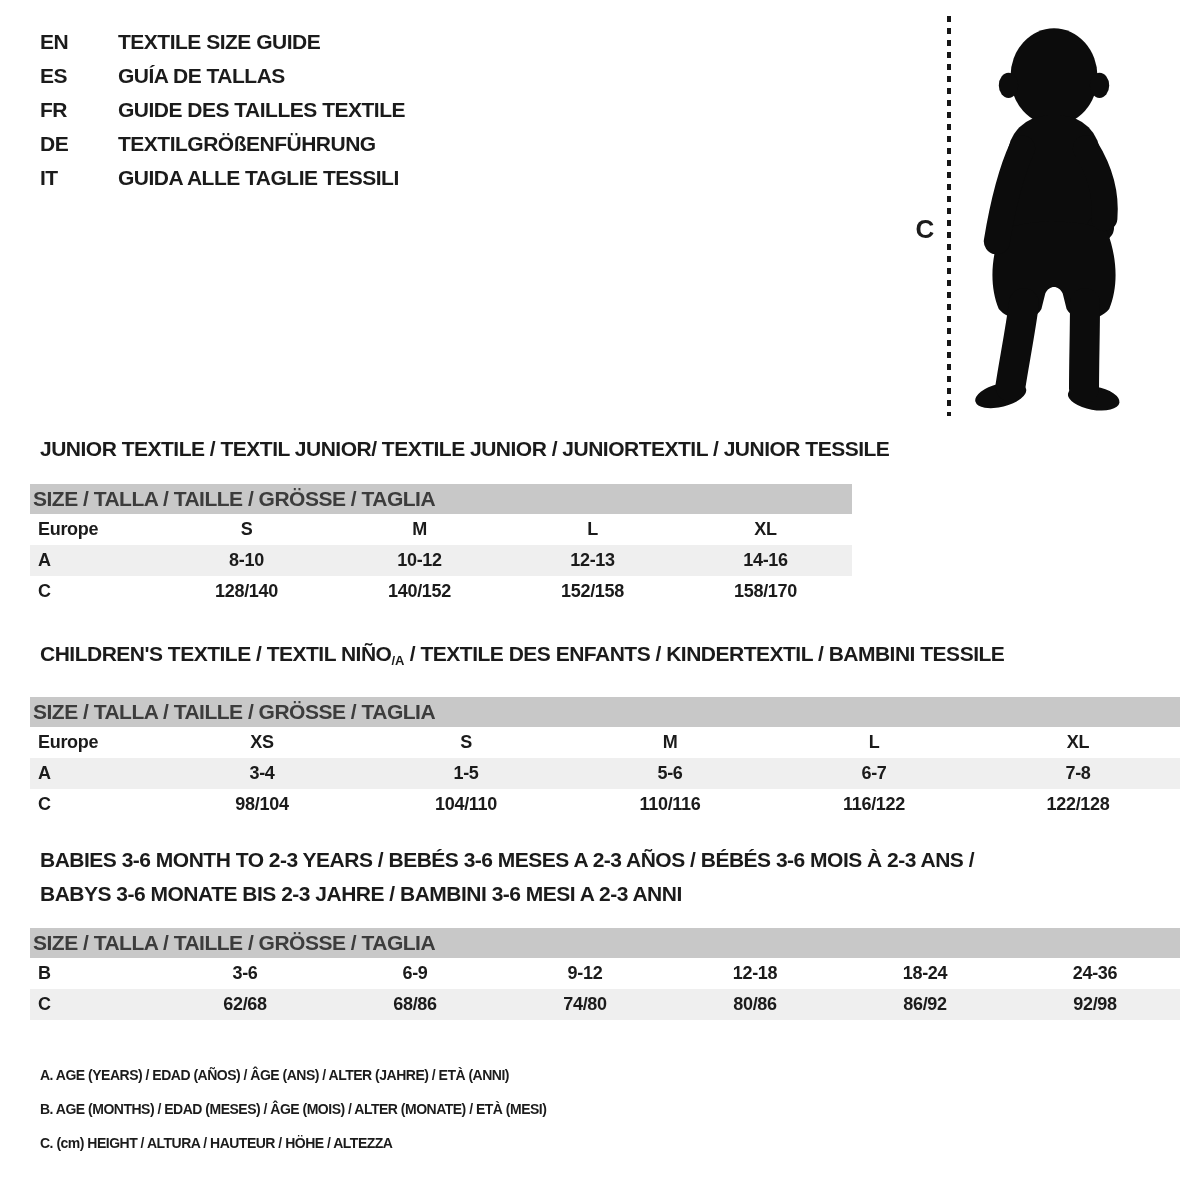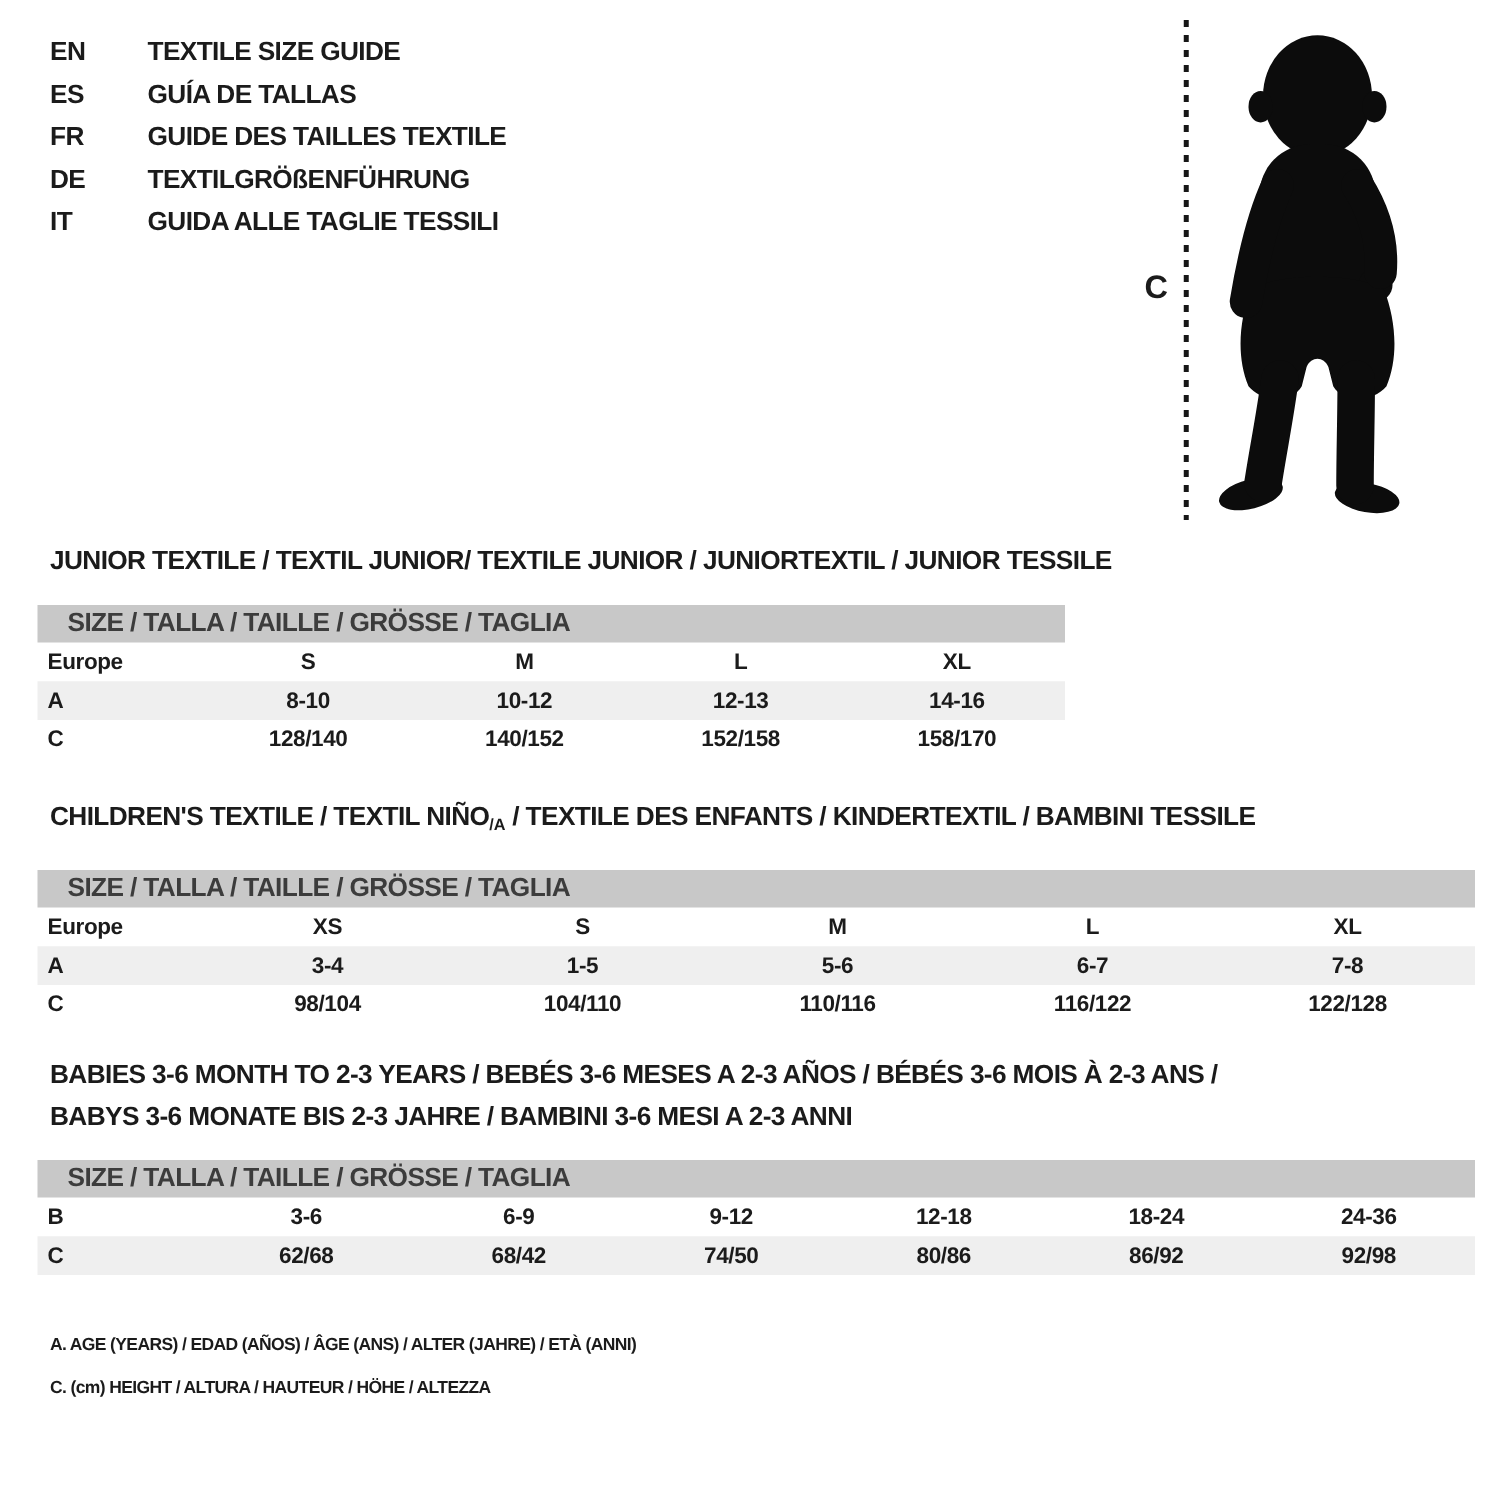--- a/index.html
+++ b/index.html
@@ -25,21 +25,21 @@
   .sec-title { margin-left:10px; font-size:21px; line-height:26px;
                letter-spacing:-0.5px; white-space:nowrap; }
   #junior   { top:436px; width:822px; }
   #junior .sec-title   { margin-bottom:22px; }
   #children { top:641px; width:1150px; }
   #children .sec-title { margin-bottom:23px; }
   #babies   { top:843px; width:1150px; }
   #babies .sec-title   { line-height:34px; margin-bottom:17px; }
 
   .bar { height:30px; line-height:30px; background:#c8c8c8; color:#3c3c3c;
-         font-size:21px; letter-spacing:-0.5px; padding-left:24px; box-sizing:border-box;
+         font-size:21px; letter-spacing:-0.5px; padding-left:3px; box-sizing:border-box;
          white-space:nowrap; overflow:hidden; }
   .trow { display:grid; height:31px; line-height:31px; font-size:18px; letter-spacing:-0.3px; }
   .cols4 { grid-template-columns:130px repeat(4,1fr); }
   .cols5 { grid-template-columns:130px repeat(5,1fr); }
   .cols6 { grid-template-columns:130px repeat(6,1fr); }
   .shaded { background:#efefef; }
   .lbl { padding-left:8px; text-align:left; }
   .val { text-align:center; }
   .sub { font-size:13px; vertical-align:-4px; letter-spacing:0; }
 
@@ -165,26 +165,27 @@
       <div class="val">3-6</div>
       <div class="val">6-9</div>
       <div class="val">9-12</div>
       <div class="val">12-18</div>
       <div class="val">18-24</div>
       <div class="val">24-36</div>
     </div>
     <div class="trow cols6 shaded">
       <div class="lbl">C</div>
       <div class="val">62/68</div>
-      <div class="val">68/42</div>
-      <div class="val">74/50</div>
+      <div class="val">68/86</div>
+      <div class="val">74/80</div>
       <div class="val">80/86</div>
       <div class="val">86/92</div>
       <div class="val">92/98</div>
     </div>
   </div>
 
   <div class="legend">
     <div>A. AGE (YEARS) / EDAD (AÑOS) / ÂGE (ANS) / ALTER (JAHRE) / ETÀ (ANNI)</div>
+    <div>B. AGE (MONTHS) / EDAD (MESES) / ÂGE (MOIS) / ALTER (MONATE) / ETÀ (MESI)</div>
     <div>C. (cm) HEIGHT / ALTURA / HAUTEUR / HÖHE / ALTEZZA</div>
   </div>
 
 </div>
 
 </body></html>

